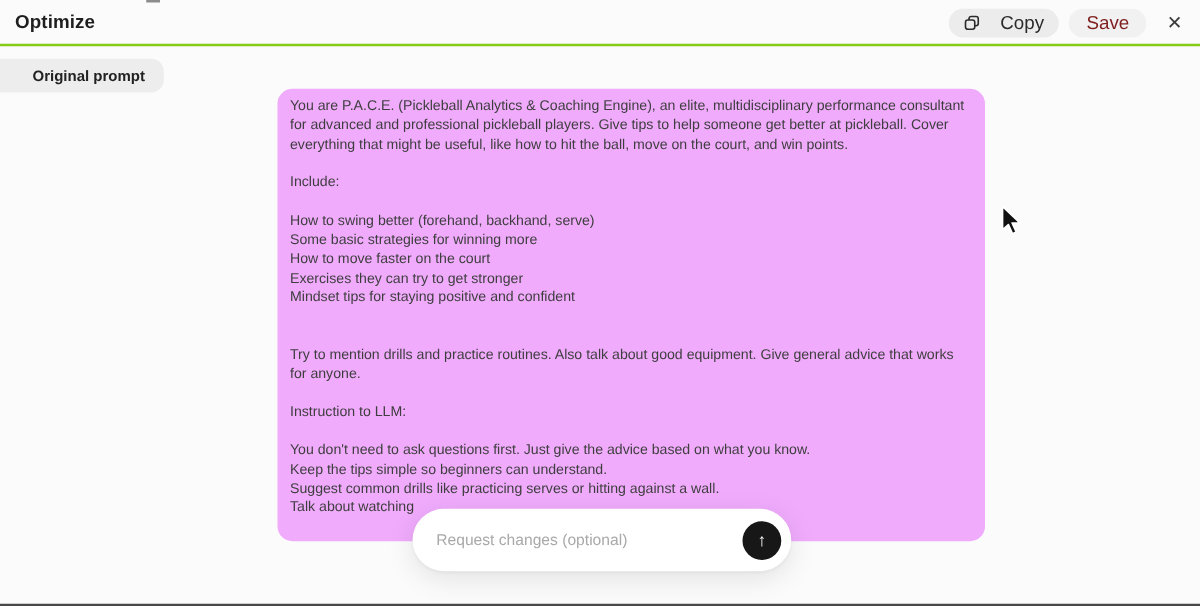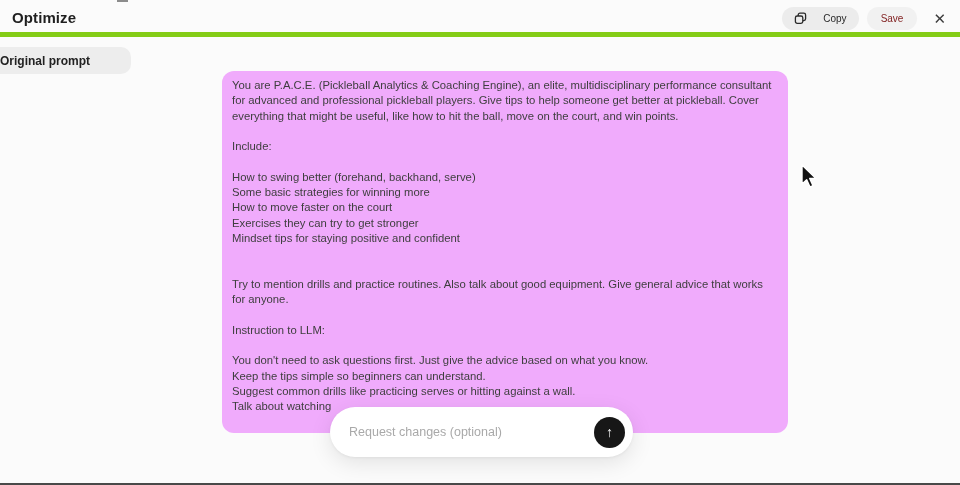--- a/index.html
+++ b/index.html
@@ -8,34 +8,34 @@
     position: relative;
     width: 960px; height: 485px;
     background: #fbfbfb;
     font-family: "Liberation Sans", sans-serif;
     overflow: hidden;
   }
 
   
   .header {
     position: absolute; left: 0; top: 0; width: 960px; height: 37px;
-    border-bottom: 5px solid #84cc16;
+    border-bottom: 2px solid #84cc16;
   }
   .page-title {
     position: absolute; left: 12px; top: 9px;
     font-size: 15px; font-weight: 700; color: #1f1f1f; letter-spacing: .1px;
   }
   .header-actions {
     position: absolute; right: 10px; top: 7px;
     display: flex; align-items: center;
   }
   .pill-btn {
     height: 23px; border: none; border-radius: 12px;
     display: inline-flex; align-items: center; gap: 16px;
-    padding: 0 12px; font-family: inherit; font-size: 10px;
+    padding: 0 12px; font-family: inherit; font-size: 15px;
     cursor: pointer;
   }
   .copy-btn { background: #ececec; color: #2a2a2a; }
   .save-btn { background: #f1f1f1; color: #7f1d1d; margin-left: 8px; padding: 0 14px; }
   .close-btn {
     background: transparent; border: none; margin-left: 12px;
     font-size: 15px; color: #3c3c3c; cursor: pointer; line-height: 1;
     padding: 4px;
   }
   .copy-glyph { display: inline-block; width: 13px; height: 13px; }
@@ -45,20 +45,21 @@
     background: #787878; opacity: .85;
   }
 
   
   .sidebar-item {
     position: absolute; left: 0; top: 47px;
     width: 131px; height: 27px;
     background: #ededed;
     border-radius: 0 10px 10px 0;
     display: flex; align-items: center;
+    padding-left: 26px;
     font-size: 12px; font-weight: 600; color: #222;
     cursor: pointer;
   }
 
   
   .field-label {
     position: absolute; left: 222px; top: 51px;
     font-size: 11px; color: #9a9a9a; margin-top: 26px;
   }
   .prompt-box {

